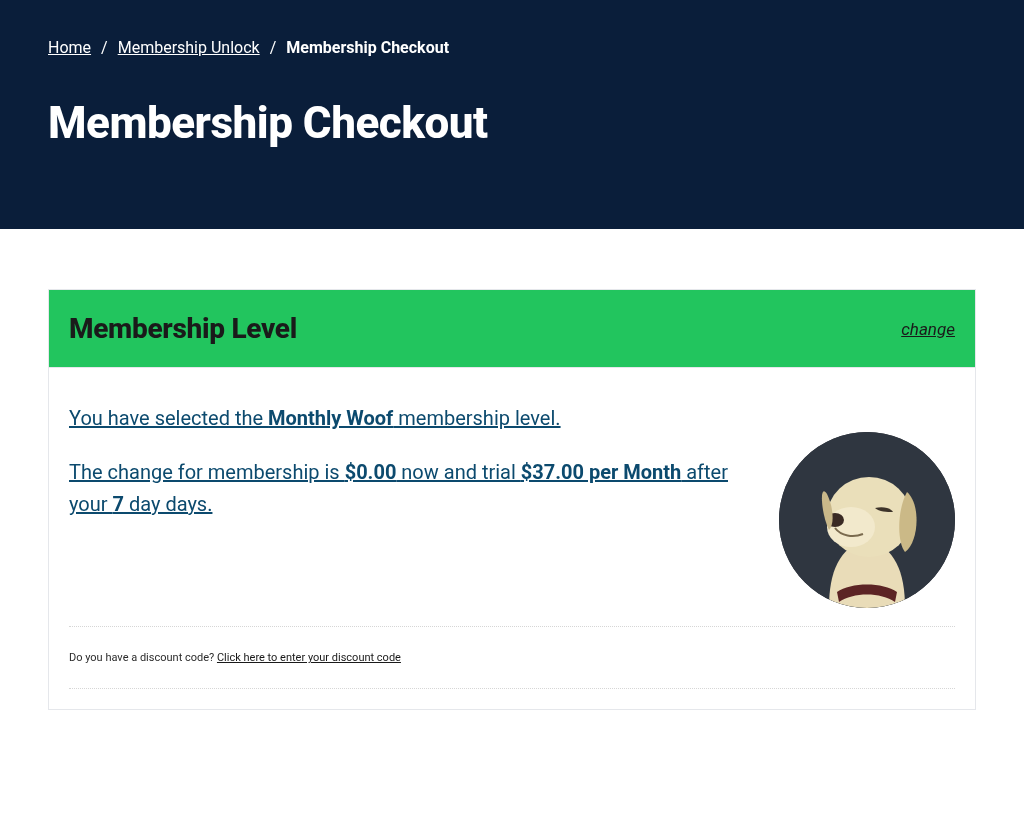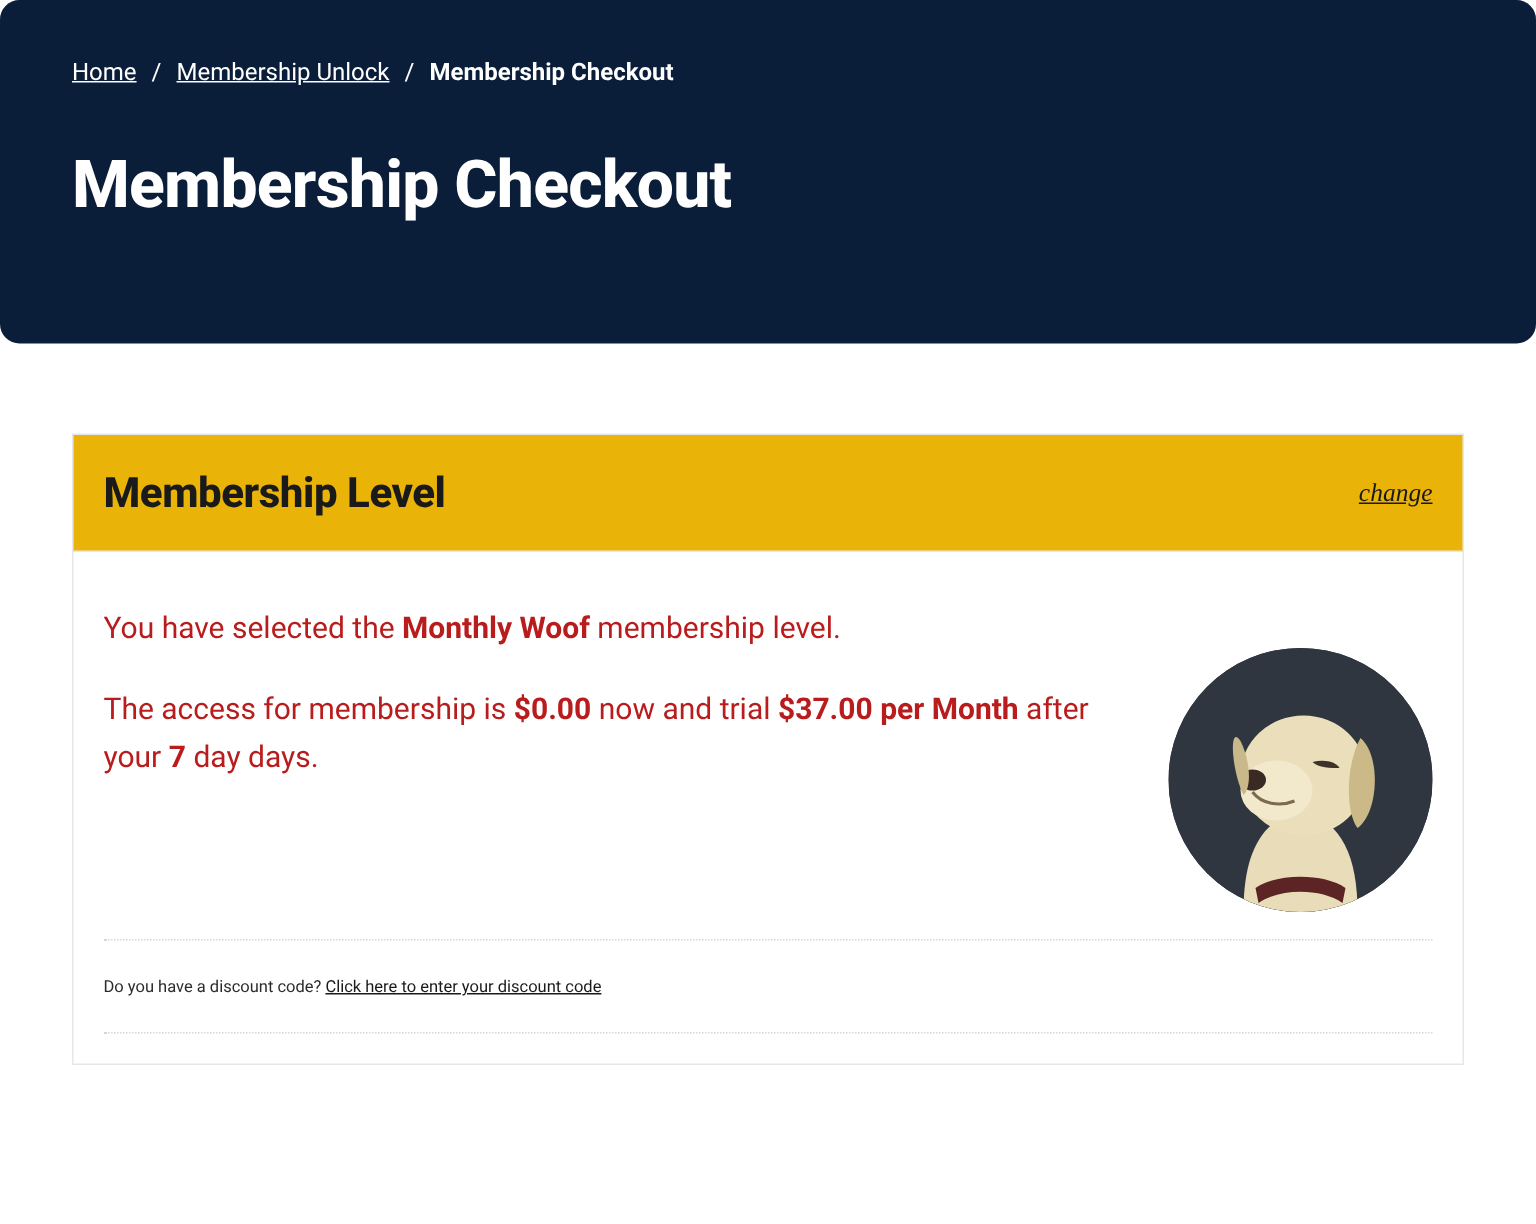--- a/index.html
+++ b/index.html
@@ -7,21 +7,20 @@
     width: 1024px;
     height: 816px;
     font-family: -apple-system, BlinkMacSystemFont, "Segoe UI", Roboto, Helvetica, Arial, sans-serif;
     background: #ffffff;
     color: #1a1a1a;
   }
   .hero {
     background: #0a1e3a;
     color: #ffffff;
     padding: 38px 48px 80px 48px;
-    border-radius: 13px;
   }
   .breadcrumb {
     font-size: 16px;
     margin-bottom: 40px;
     display: flex;
     gap: 10px;
     align-items: center;
   }
   .breadcrumb a {
     color: #ffffff;
@@ -34,52 +33,52 @@
     font-weight: 800;
     letter-spacing: -0.5px;
   }
   .main {
     padding: 60px 48px 40px 48px;
   }
   .card {
     border: 1px solid #e5e7eb;
   }
   .card-header {
-    background: #eab308;
+    background: #22c55e;
     border-bottom: 1px solid #e5e7eb;
     padding: 22px 20px;
     display: flex;
     align-items: center;
     justify-content: space-between;
   }
   .card-header h2 {
     font-size: 28px;
     font-weight: 800;
     letter-spacing: -0.3px;
   }
   .change-link {
     font-style: italic;
     text-decoration: underline;
     color: #1a1a1a;
     font-size: 17px;
-    font-family: Liberation Serif, serif;
   }
   .card-body {
     padding: 34px 20px 20px 20px;
   }
   .selection-row {
     display: flex;
     gap: 40px;
     align-items: flex-start;
   }
   .selection-text {
     flex: 1;
     font-size: 20px;
     line-height: 1.6;
-    color: #b91c1c;
+    color: #0c4a6e;
+    text-decoration: underline;
   }
   .selection-text p { margin-bottom: 22px; }
   .avatar {
     width: 176px;
     height: 176px;
     border-radius: 50%;
     overflow: hidden;
     flex-shrink: 0;
     background: #2b2f36;
     position: relative;
@@ -123,21 +122,21 @@
       <h2>Membership Level</h2>
       <a href="#" class="change-link">change</a>
     </div>
     <div class="card-body">
       <div class="selection-row">
         <div class="selection-text">
           <p>
             <span>You have selected the </span><strong>Monthly Woof</strong><span> membership level.</span>
           </p>
           <p>
-            <span>The access for membership is </span><strong>$0.00</strong><span> now and trial </span><strong>$37.00 per Month</strong><span> after your </span><strong>7</strong><span> day days.</span>
+            <span>The change for membership is </span><strong>$0.00</strong><span> now and trial </span><strong>$37.00 per Month</strong><span> after your </span><strong>7</strong><span> day days.</span>
           </p>
         </div>
         <div class="avatar">
           <svg viewBox="0 0 176 176">
             <rect width="176" height="176" fill="#2f3640"></rect>
 
             <path d="M50 176 C 50 140, 60 115, 88 108 C 116 115, 126 140, 126 176 Z" fill="#e9dcb8"></path>
 
             <path d="M58 160 C 72 150, 104 150, 118 160 L 116 170 C 102 160, 74 160, 60 170 Z" fill="#5c2424"></path>
 

